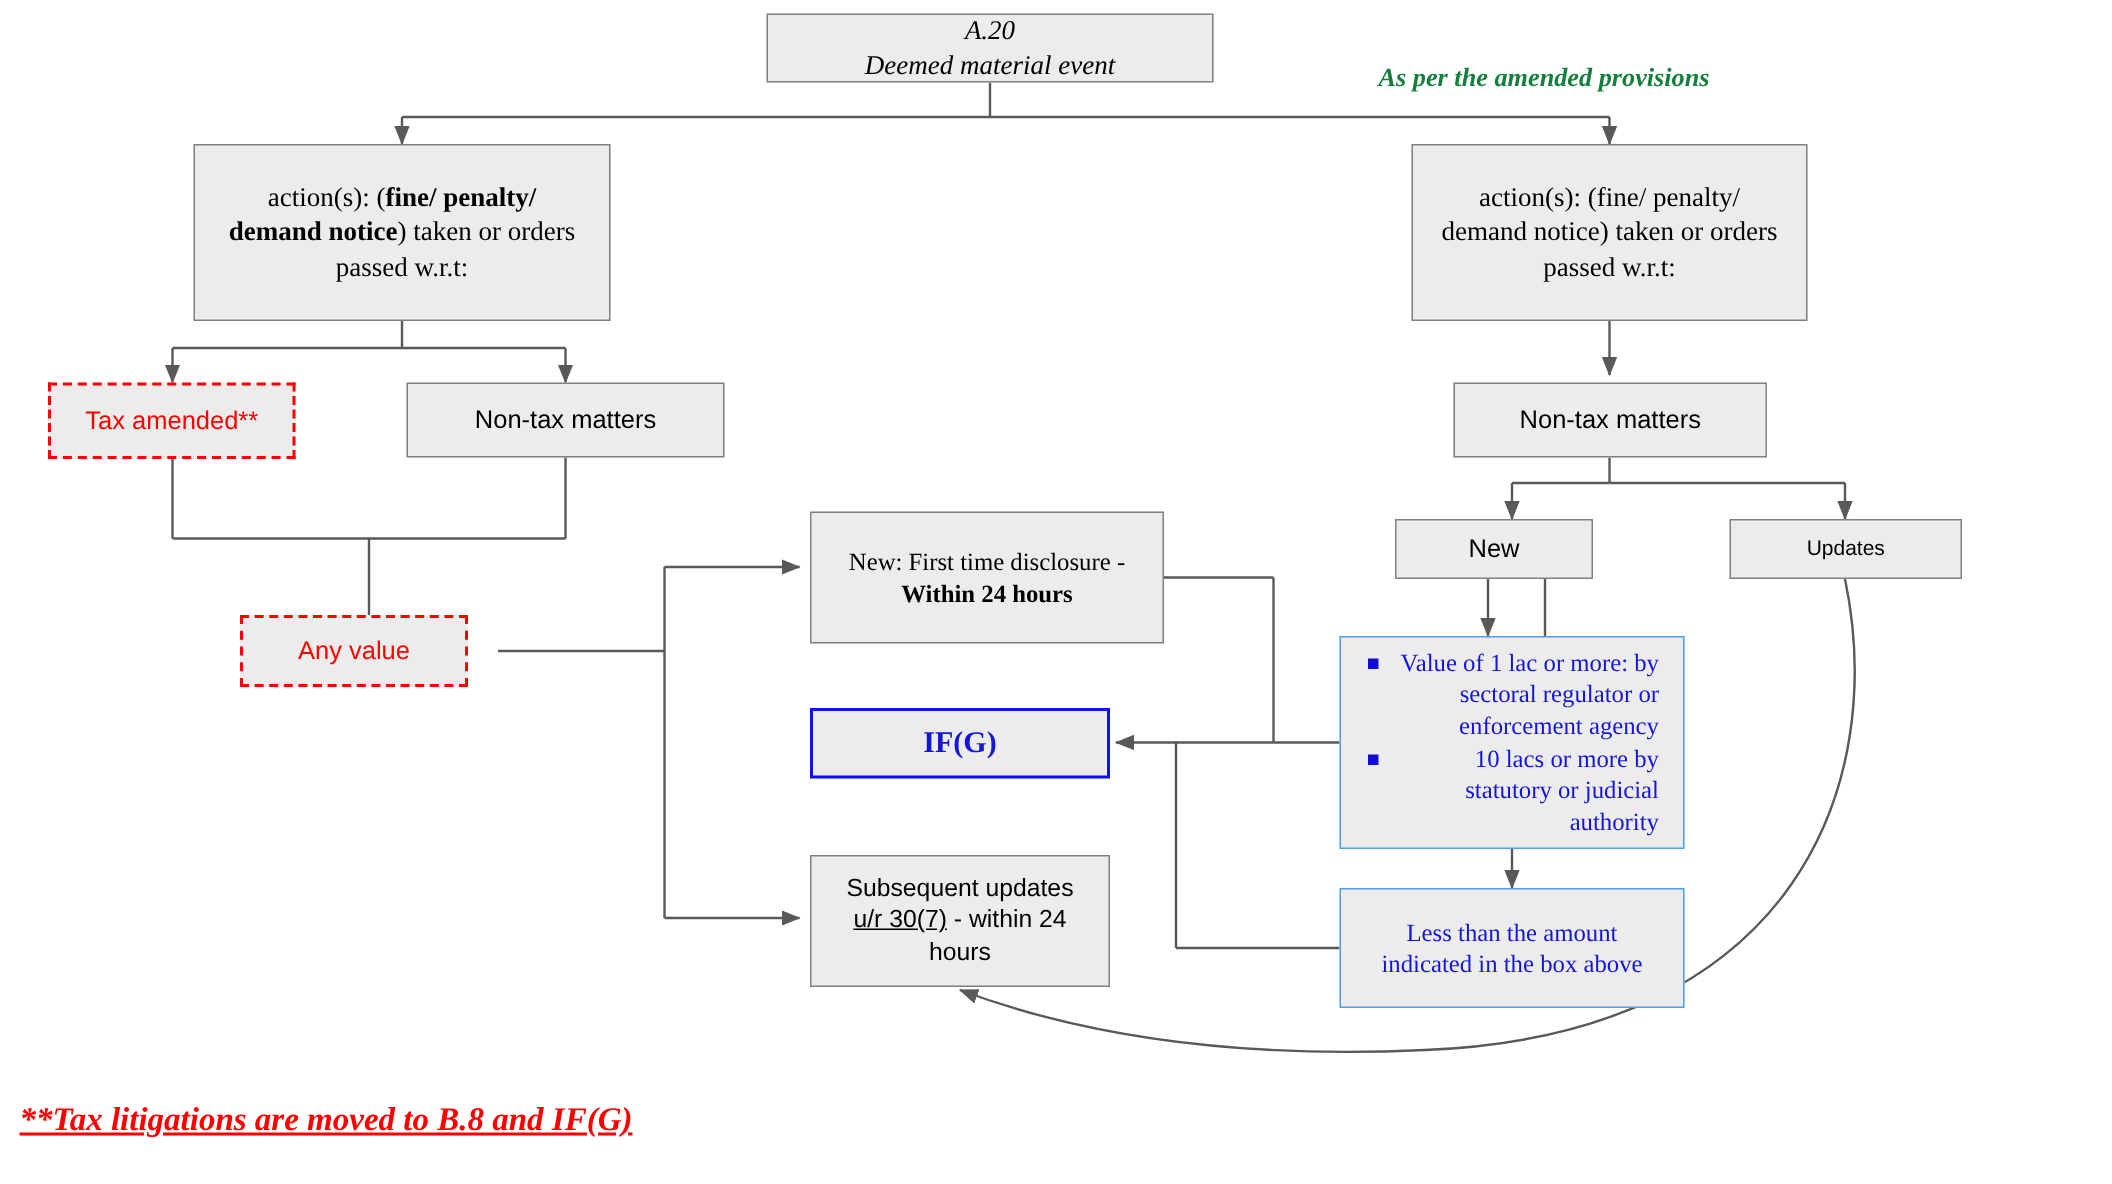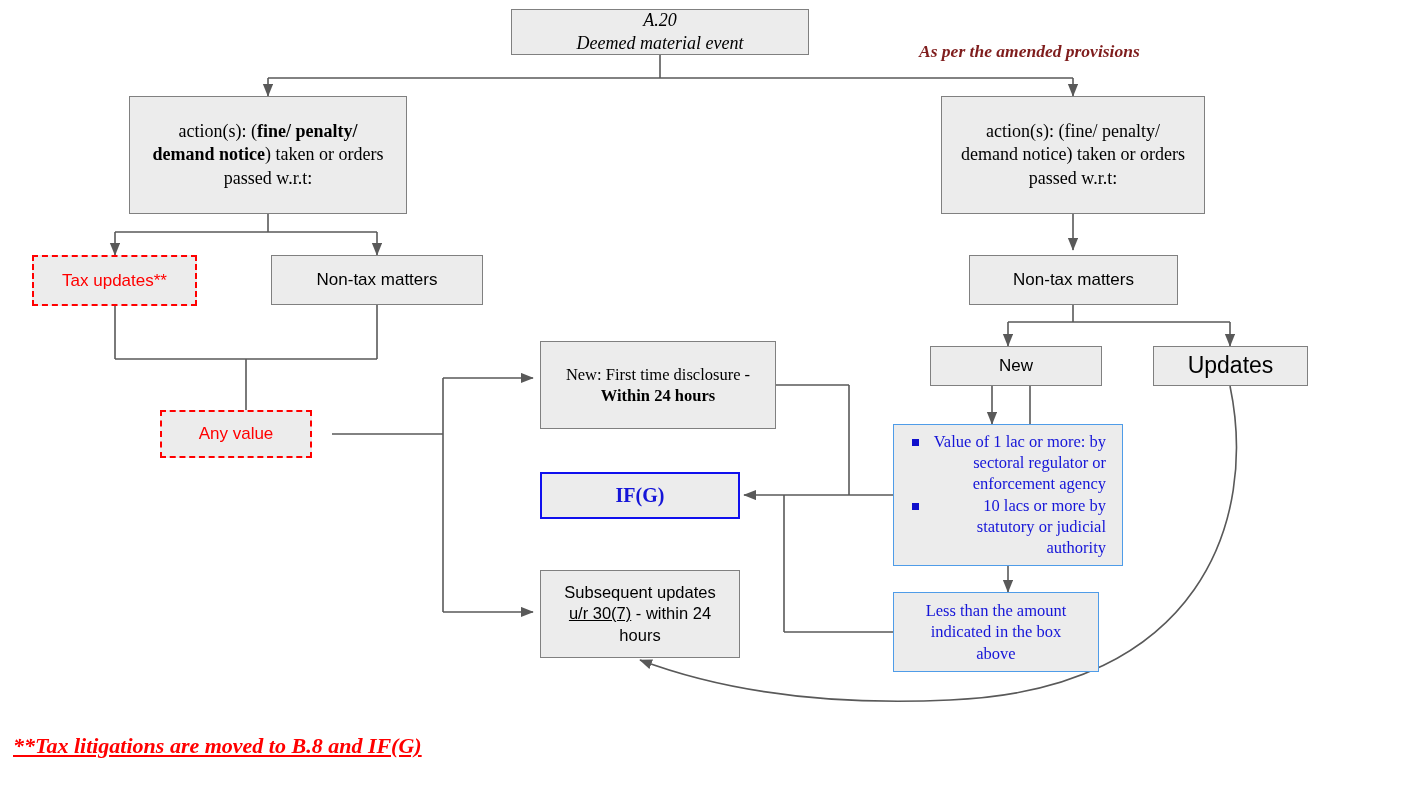--- a/index.html
+++ b/index.html
@@ -29,21 +29,21 @@
 
   
   .hdr{
     position:absolute;
     font-family:"Liberation Serif", serif;
     font-weight:bold;font-style:italic;
     font-size:17.5px;
     white-space:nowrap;
   }
   .hdr.left{color:#ff0000;}
-  .hdr.right{color:#7f1d1d;}
+  .hdr.right{color:#15803d;}
 
   .footnote{
     position:absolute;
     font-family:"Liberation Serif", serif;
     font-weight:bold;font-style:italic;
     font-size:22px;
     color:#ff0000;
     white-space:nowrap;
     text-decoration:underline;
   }
@@ -152,55 +152,55 @@
     </div>
   </div>
 
   <div class="node serif" style="left:129px;top:96px;width:278px;height:118px;font-size:18px;">
     <div class="inner">
       <span>action(s): (</span><span class="b">fine/ penalty/ demand notice</span><span>) taken or orders passed w.r.t:</span>
     </div>
   </div>
 
   <div class="node sans red-dash" style="left:32px;top:255px;width:165px;height:51px;font-size:17px;background:#ececec;">
-    <div class="inner">Tax updates**</div>
+    <div class="inner">Tax amended**</div>
   </div>
 
   <div class="node sans" style="left:271px;top:255px;width:212px;height:50px;font-size:17px;">
     <div class="inner">Non-tax matters</div>
   </div>
 
   <div class="node sans red-dashdot" style="left:160px;top:410px;width:152px;height:48px;font-size:17px;background:#ececec;">
     <div class="inner">Any value</div>
   </div>
 
   <div class="node serif" style="left:941px;top:96px;width:264px;height:118px;font-size:18px;">
     <div class="inner">action(s): (fine/ penalty/ demand notice) taken or orders passed w.r.t:</div>
   </div>
 
   <div class="node sans" style="left:969px;top:255px;width:209px;height:50px;font-size:17px;">
     <div class="inner">Non-tax matters</div>
   </div>
 
-  <div class="node sans" style="left:930px;top:346px;width:172px;height:40px;font-size:17px;">
+  <div class="node sans" style="left:930px;top:346px;width:132px;height:40px;font-size:17px;">
     <div class="inner">New</div>
   </div>
 
-  <div class="node sans" style="left:1153px;top:346px;width:155px;height:40px;font-size:23px;">
+  <div class="node sans" style="left:1153px;top:346px;width:155px;height:40px;font-size:14px;">
     <div class="inner">Updates</div>
   </div>
 
   <div class="node serif blue-light blue-text" style="left:893px;top:424px;width:230px;height:142px;font-size:16.5px;justify-content:flex-start;">
     <div class="inner bullets">
       <div class="li">Value of 1 lac or more: by sectoral regulator or enforcement agency</div>
       <div class="li">10 lacs or more by statutory or judicial authority</div>
     </div>
   </div>
 
-  <div class="node serif blue-light blue-text" style="left:893px;top:592px;width:206px;height:80px;font-size:16.5px;">
+  <div class="node serif blue-light blue-text" style="left:893px;top:592px;width:230px;height:80px;font-size:16.5px;">
     <div class="inner">Less than the amount indicated in the box above</div>
   </div>
 
   <div class="node serif" style="left:540px;top:341px;width:236px;height:88px;font-size:16.5px;">
     <div class="inner">
       <div>New: First time disclosure -</div>
       <div class="b">Within 24 hours</div>
     </div>
   </div>
 

